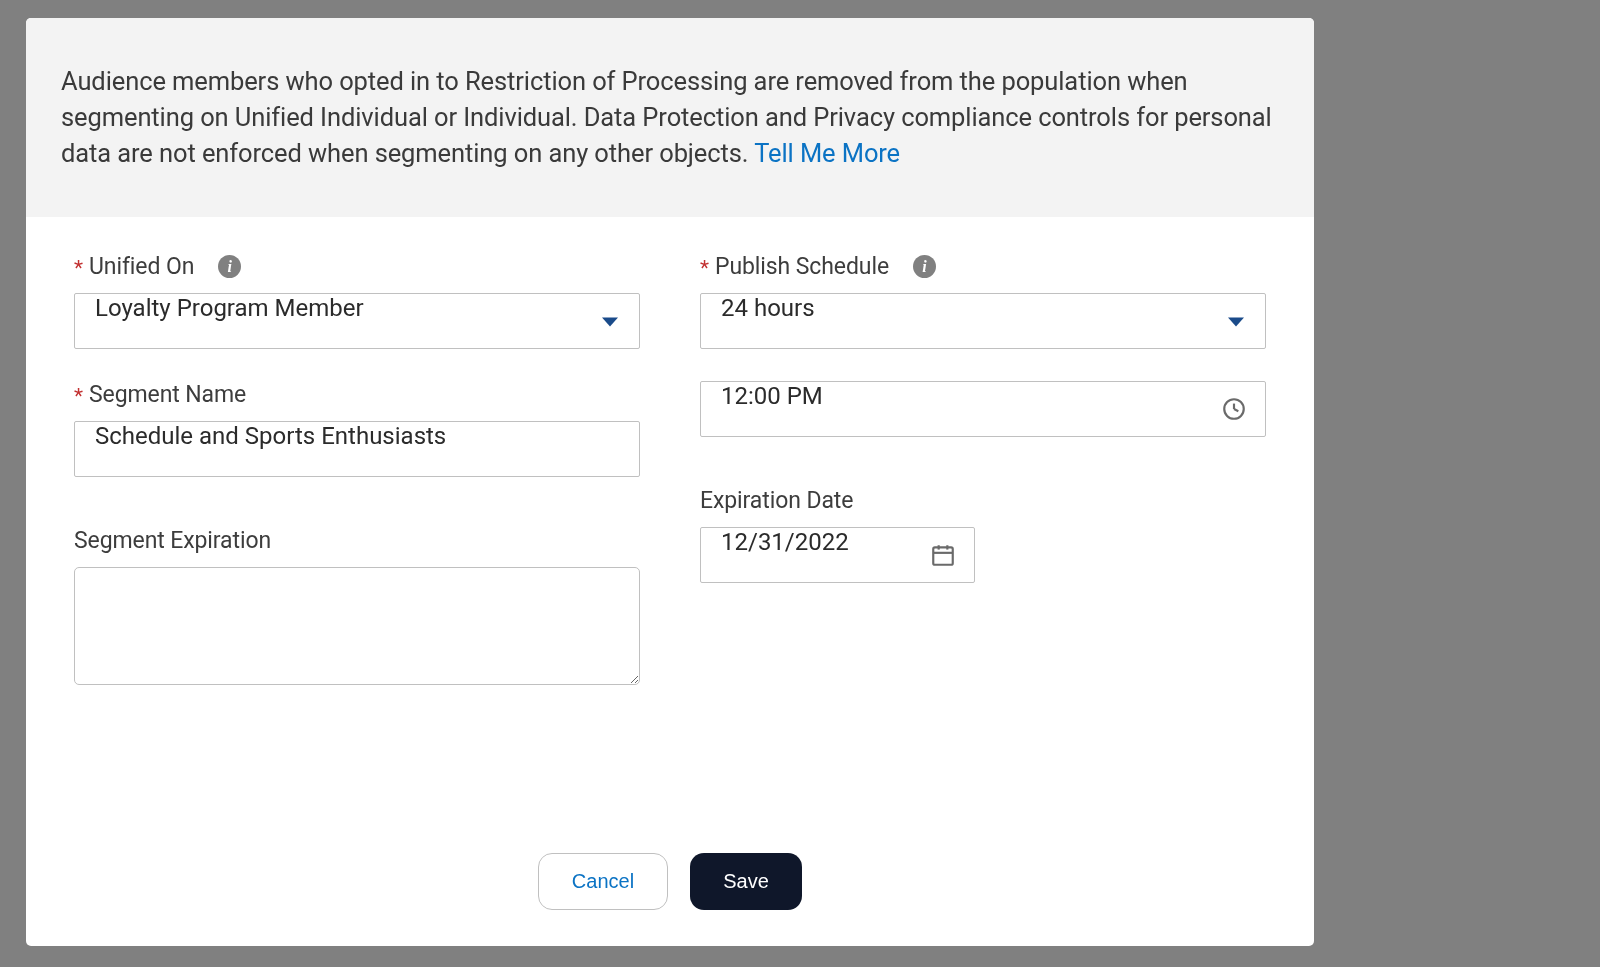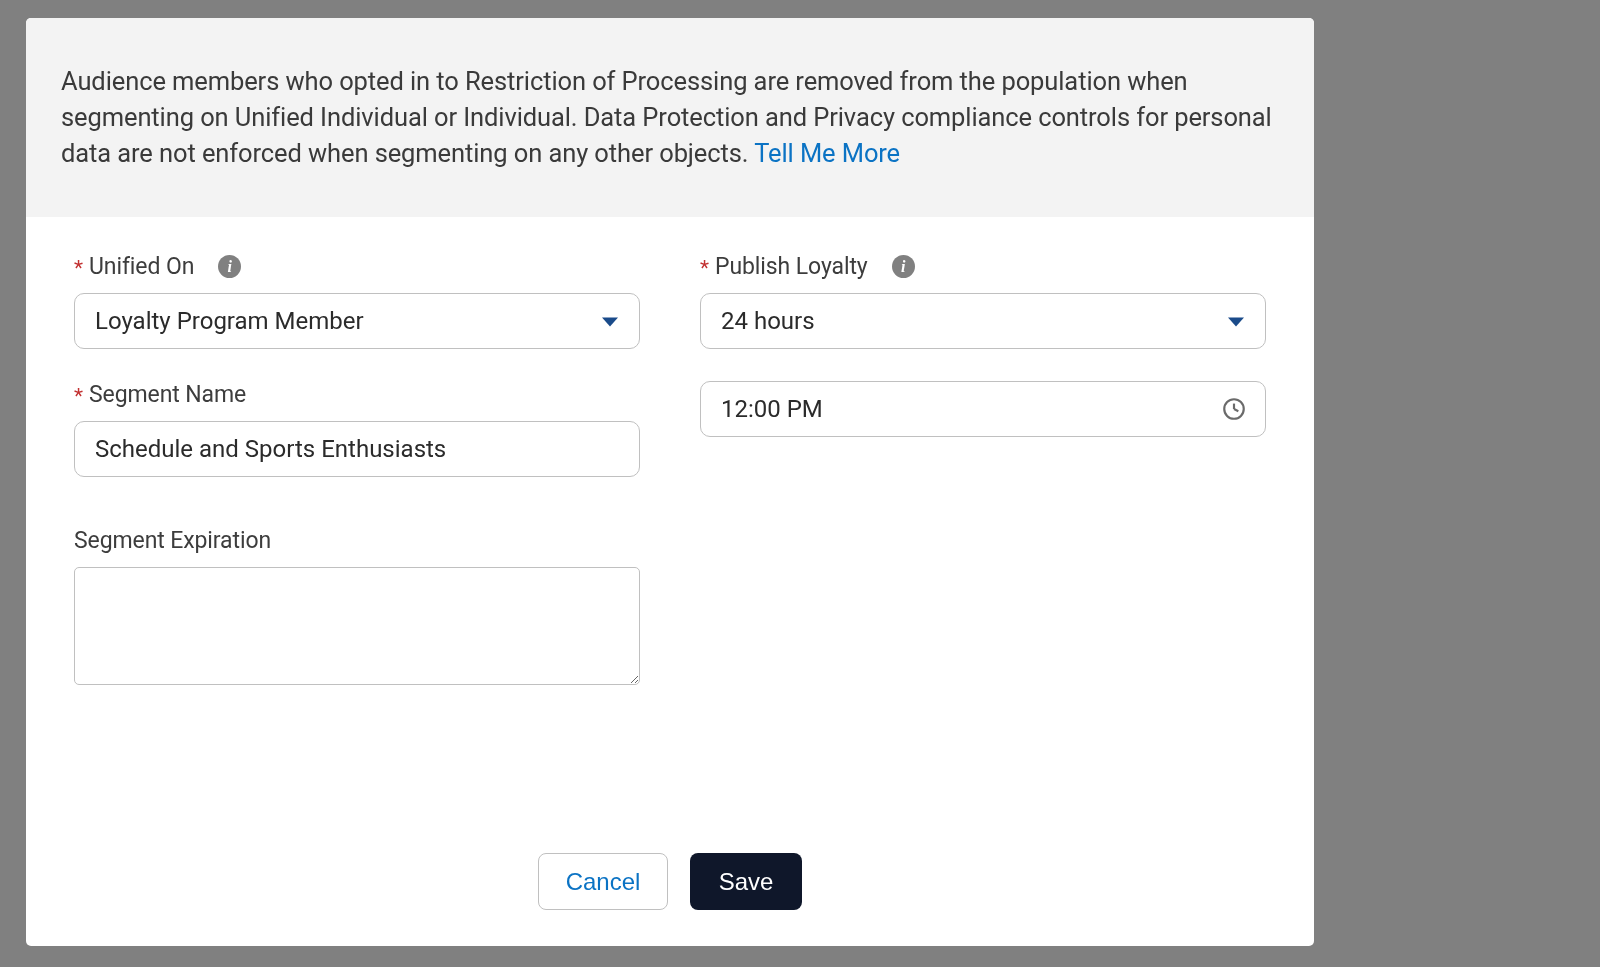--- a/index.html
+++ b/index.html
@@ -94,27 +94,27 @@
     font-style: italic;
     font-weight: bold;
     font-size: 16px;
     line-height: 1;
     margin-left: 10px;
   }
   .select, .text-input, .date-input, .time-input {
     width: 100%;
     height: 56px;
     border: 1px solid #c0c0c0;
-    border-radius: 10px;
+    border-radius: 2px;
     font-size: 24px;
     color: #2b2b2b;
     padding: 0 20px;
     background: #fff;
     display: flex;
-    align-items: center;
+    align-items: flex-start;
     position: relative;
   }
   .select-wrap { position: relative; }
   .select-caret {
     position: absolute;
     right: 22px;
     top: 50%;
     transform: translateY(-40%);
     width: 0; height: 0;
     border-left: 8px solid transparent;
@@ -152,22 +152,22 @@
   }
   .footer {
     display: flex;
     justify-content: center;
     gap: 22px;
     padding: 24px 0 36px 0;
   }
   .btn {
     height: 57px;
     padding: 8px 26px;
-    border-radius: 8px;
-    font-size: 24px;
+    border-radius: 14px;
+    font-size: 20px;
     cursor: pointer;
     display: inline-flex;
     align-items: center;
     justify-content: center;
   }
   .btn-cancel {
     background: #fff;
     border: 1px solid #c0c0c0;
     color: #0b73c4;
     min-width: 130px;
@@ -228,21 +228,21 @@
           <textarea class="textarea" style=""></textarea>
         </div>
 
       </div>
 
       <div class="col col-right">
 
         <div class="field">
           <div class="label-row">
             <span class="req">*</span>
-            <span class="label">Publish Loyalty</span>
+            <span class="label">Publish Schedule</span>
             <span class="info-icon">i</span>
           </div>
           <div class="select-wrap">
             <div class="select">
               <span class="input-text">24 hours</span>
             </div>
             <span class="select-caret"></span>
           </div>
         </div>
 
@@ -254,20 +254,36 @@
                 <svg class="input-icon" viewBox="0 0 24 24">
                   <circle cx="12" cy="12" r="9" fill="none" stroke-width="2"></circle>
                   <line x1="12" y1="12" x2="12" y2="7" stroke-width="2"></line>
                   <line x1="12" y1="12" x2="16" y2="14" stroke-width="2"></line>
                 </svg>
               </div>
             </div>
           </div>
         </div>
 
+        <div class="field" style="margin-top:18px;">
+          <div class="label-row">
+            <span class="label">Expiration Date</span>
+          </div>
+          <div class="expiration-wrap">
+            <div class="date-input">
+              <span class="input-text">12/31/2022</span>
+              <svg class="input-icon" viewBox="0 0 24 24">
+                <rect x="3" y="5" width="18" height="16" rx="1.5" fill="none" stroke-width="2"></rect>
+                <line x1="3" y1="10" x2="21" y2="10" stroke-width="2"></line>
+                <line x1="8" y1="3" x2="8" y2="7" stroke-width="2"></line>
+                <line x1="16" y1="3" x2="16" y2="7" stroke-width="2"></line>
+              </svg>
+            </div>
+          </div>
+        </div>
 
       </div>
     </div>
 
     <div class="footer">
       <button class="btn btn-cancel">Cancel</button>
       <button class="btn btn-save">Save</button>
     </div>
 
   </div>

